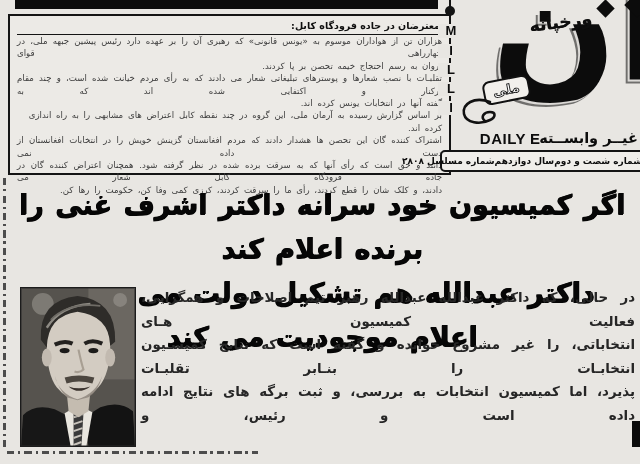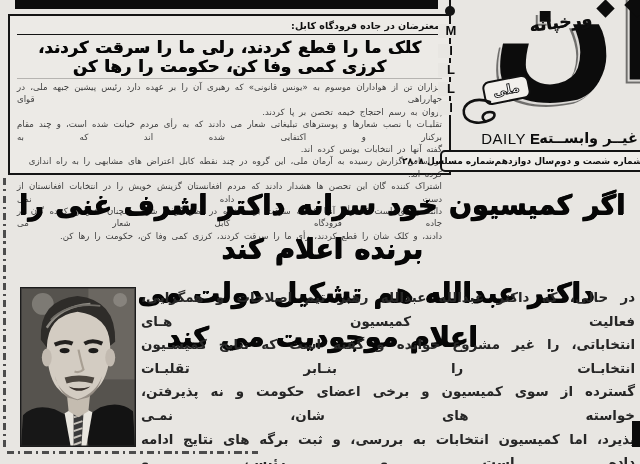--- a/index.html
+++ b/index.html
@@ -29,21 +29,21 @@
   .pline.stretch{text-align:justify; text-align-last:justify;}
   
   .mille-strip{position:absolute; left:438px; top:0; width:26px; height:152px;}
   .mille-line{position:absolute; left:11px; top:0; width:2px; height:128px; background:#141414;}
   .mille-dot{position:absolute; left:7px; top:6px; width:10px; height:10px; border-radius:50%; background:#141414;}
   .mille-letter{position:absolute; left:0; width:26px; text-align:center;
     font-family:"Liberation Sans",sans-serif; font-weight:bold; font-size:13px; color:#0d0d0d;
     background:#e8e6e2; line-height:14px;}
   .daily-row{position:absolute; left:440px; top:130px; width:100px; display:flex; align-items:baseline; gap:4px;}
   .bottom-e{font-family:"Liberation Sans",sans-serif; font-weight:bold; font-size:15px; color:#0d0d0d;}
-  .daily{font-family:"Liberation Sans",sans-serif; font-weight:normal; font-size:15px; letter-spacing:.5px; color:#0d0d0d;}
+  .daily{font-family:"Liberation Sans",sans-serif; font-weight:bold; font-size:15px; letter-spacing:.5px; color:#0d0d0d;}
   
   .masthead{position:absolute; left:455px; top:0; width:185px; height:150px; overflow:visible;}
   .calligraphy{
     position:absolute; right:-28px; top:-46px; font-size:148px; font-weight:bold;
     color:#0c0c0c; line-height:1; direction:rtl;
     text-shadow:-2px 2px 0 rgba(232,230,226,.9), -4px 4px 0 rgba(12,12,12,.55);
   }
   .pashto-label{position:absolute; right:48px; top:12px; font-size:17px; font-weight:bold;
     color:#0e0e0e; transform:rotate(-7deg); direction:rtl; text-shadow:.5px 0 0 #0e0e0e;}
   .diamond{position:absolute; background:#0c0c0c; transform:rotate(45deg);}
@@ -89,21 +89,20 @@
 </style>
 </head>
 <body>
 
 <div class="page">
 
   <div class="top-bar"></div>
 
   <div class="protest-box">
     <div class="kicker">معترضان در جاده فرودگاه کابل:</div>
-    <div class="protest-headline">کلک ما را قطع کردند، رلی ما را سرقت کردند، کرزی کمی وفا کن، حکومت را رها کن</div>
     <div class="protest-body">
       <div class="pline stretch">هزاران تن از هواداران موسوم به «یونس قانونی» که رهبری آن را بر عهده دارد رئیس پیشین جبهه ملی، در چهارراهی قوای</div>
       <div class="pline">پروان به رسم احتجاج خیمه تحصن بر پا کردند.</div>
       <div class="pline stretch">تقلبـات با نصب شعارها و پوسترهای تبلیغاتی شعار می دادند که به رأی مردم خیانت شده است، و چند مقام برکنار و اکتفایی شده اند که به</div>
       <div class="pline">گفته آنها در انتخابات یونس کرده اند.</div>
       <div class="pline">بر اساس گزارش رسیده به آرمان ملی، این گروه در چند نقطه کابل اعتراض های مشابهی را به راه اندازی کرده اند.</div>
       <div class="pline stretch">اشتراک کننده گان این تحصن ها هشدار دادند که مردم افغانستان گزینش خویش را در انتخابات افغانستان از دست داده نمی</div>
       <div class="pline stretch">دانند و حق است که رأی آنها که به سرقت برده شده در نظر گرفته شود. همچنان اعتراض کننده گان در جاده فرودگاه کابل شعار می</div>
       <div class="pline">دادند، و کلک شان را قطع کردند، رأی ما را سرقت کردند، کرزی کمی وفا کن، حکومت را رها کن.</div>
     </div>
@@ -189,20 +188,19 @@
 
       <path d="M34,88 Q38,106 57,112 Q76,106 82,88 Q78,104 68,110 L57,113 L46,110 Q38,102 34,88 Z" fill="#8a8178" opacity=".8"></path>
 
       <rect width="115" height="159" fill="none" stroke="#2a2a2a" stroke-width="2" opacity=".5"></rect>
     </svg>
   </div>
 
   <div class="article-body">
     <div class="aline stretch">در حالی، که داکتر عبدالله عبدالله رهبر تیم اصلاحات و همگرایی، فعالیت کمیسیون هـای</div>
     <div class="aline stretch">انتخاباتی، را غیر مشروع خوانده و گفته است که نتایج کمیسـیون انتخابـات را بنـابر تقلبـات</div>
-    <div class="aline stretch">گسترده از سوی کمیسیون و برخی اعضای حکومت و نه پذیرفتن، خواسته های شان، نمـی</div>
     <div class="aline stretch">پذیرد، اما کمیسیون انتخابات به بررسی، و ثبت برگه های نتایج ادامه داده است و رئیس، و</div>
 
   </div>
 
   <div class="ink-mark"></div>
 
 </div>
 
 </body></html>

